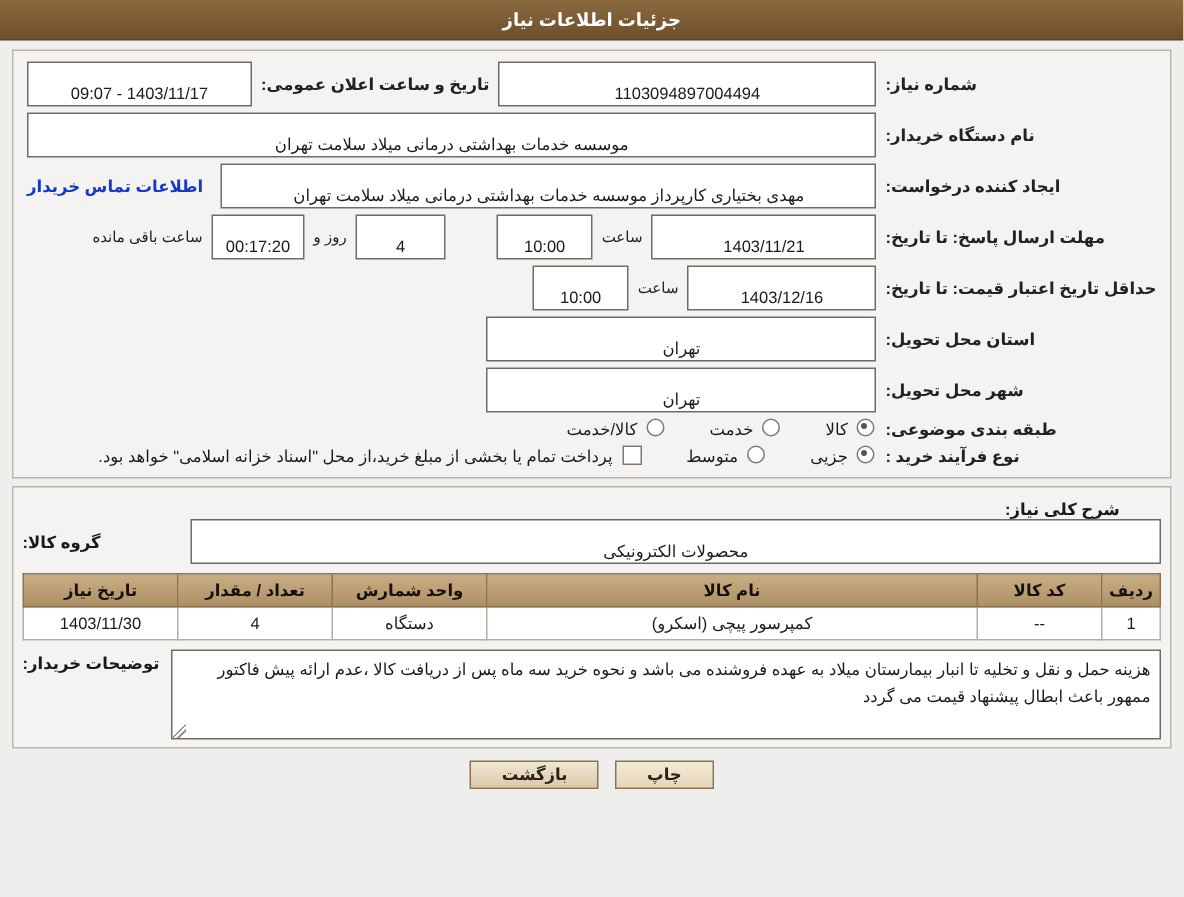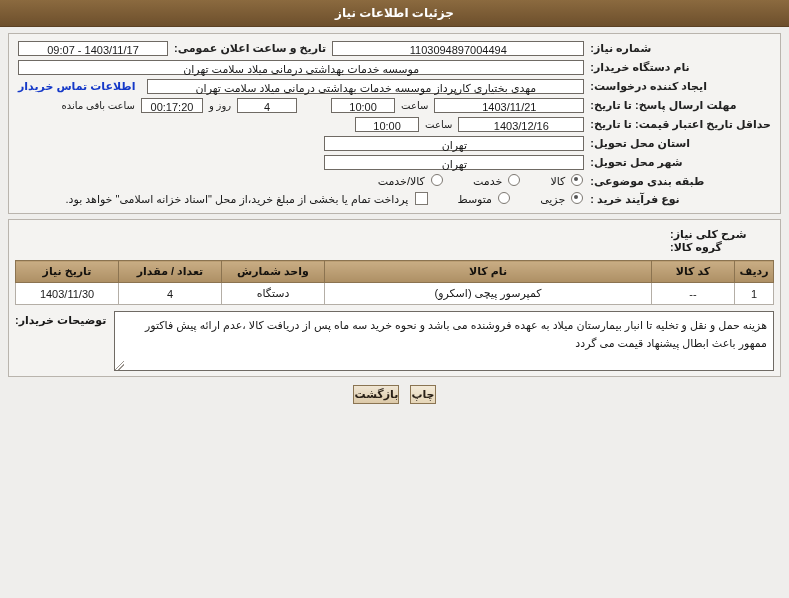--- a/index.html
+++ b/index.html
@@ -61,21 +61,21 @@
     font-weight:bold;
     color:#222;
     white-space:nowrap;
     padding-left:4px;
   }
   .fld{
     border:1px solid #6f6a64;
     background:#fff;
     height:15px;
     line-height:15px;
-    padding:1px 5px;
+    padding:14px 5px;
     font-size:11px;
     text-align:center;
     display:inline-block;
     box-sizing:border-box;
   }
   .fld.c{ text-align:center; }
   .w-full{width:100%;}
   .link{
     color:#1438c8;
     text-decoration:none;
@@ -136,21 +136,21 @@
     height:19px;
     color:#1a1a1a;
   }
   .footer{
     text-align:center;margin-top:8px;
   }
   .btn{
     display:inline-block;
     border:1px solid #8a7452;
     background:linear-gradient(#f0e6d4,#dcc9a8);
-    padding:2px 0;
+    padding:2px 20px;
     font-size:11px;
     font-weight:bold;
     color:#2a2118;
     margin:0 4px;
     cursor:pointer;
   }
   .btn.alt{background:linear-gradient(#f3ead8,#e6d6b8);}
 </style>
 </head>
 <body>
@@ -265,20 +265,21 @@
       </table>
   </div>
 
   <div class="panel">
     <div class="two-col">
       <div class="lbl-side">شرح کلی نیاز:</div>
     </div>
 
 
     <div class="two-col" style="align-items:center;margin-bottom:6px">
+      <div class="fld c" style="flex:1">محصولات الکترونیکی</div>
       <div class="lbl-side" style="padding-top:0">گروه کالا:</div>
     </div>
 
     <table class="grid">
       <thead>
         <tr>
           <th style="width:36px">ردیف</th>
           <th style="width:80px">کد کالا</th>
           <th>نام کالا</th>
           <th style="width:100px">واحد شمارش</th>

